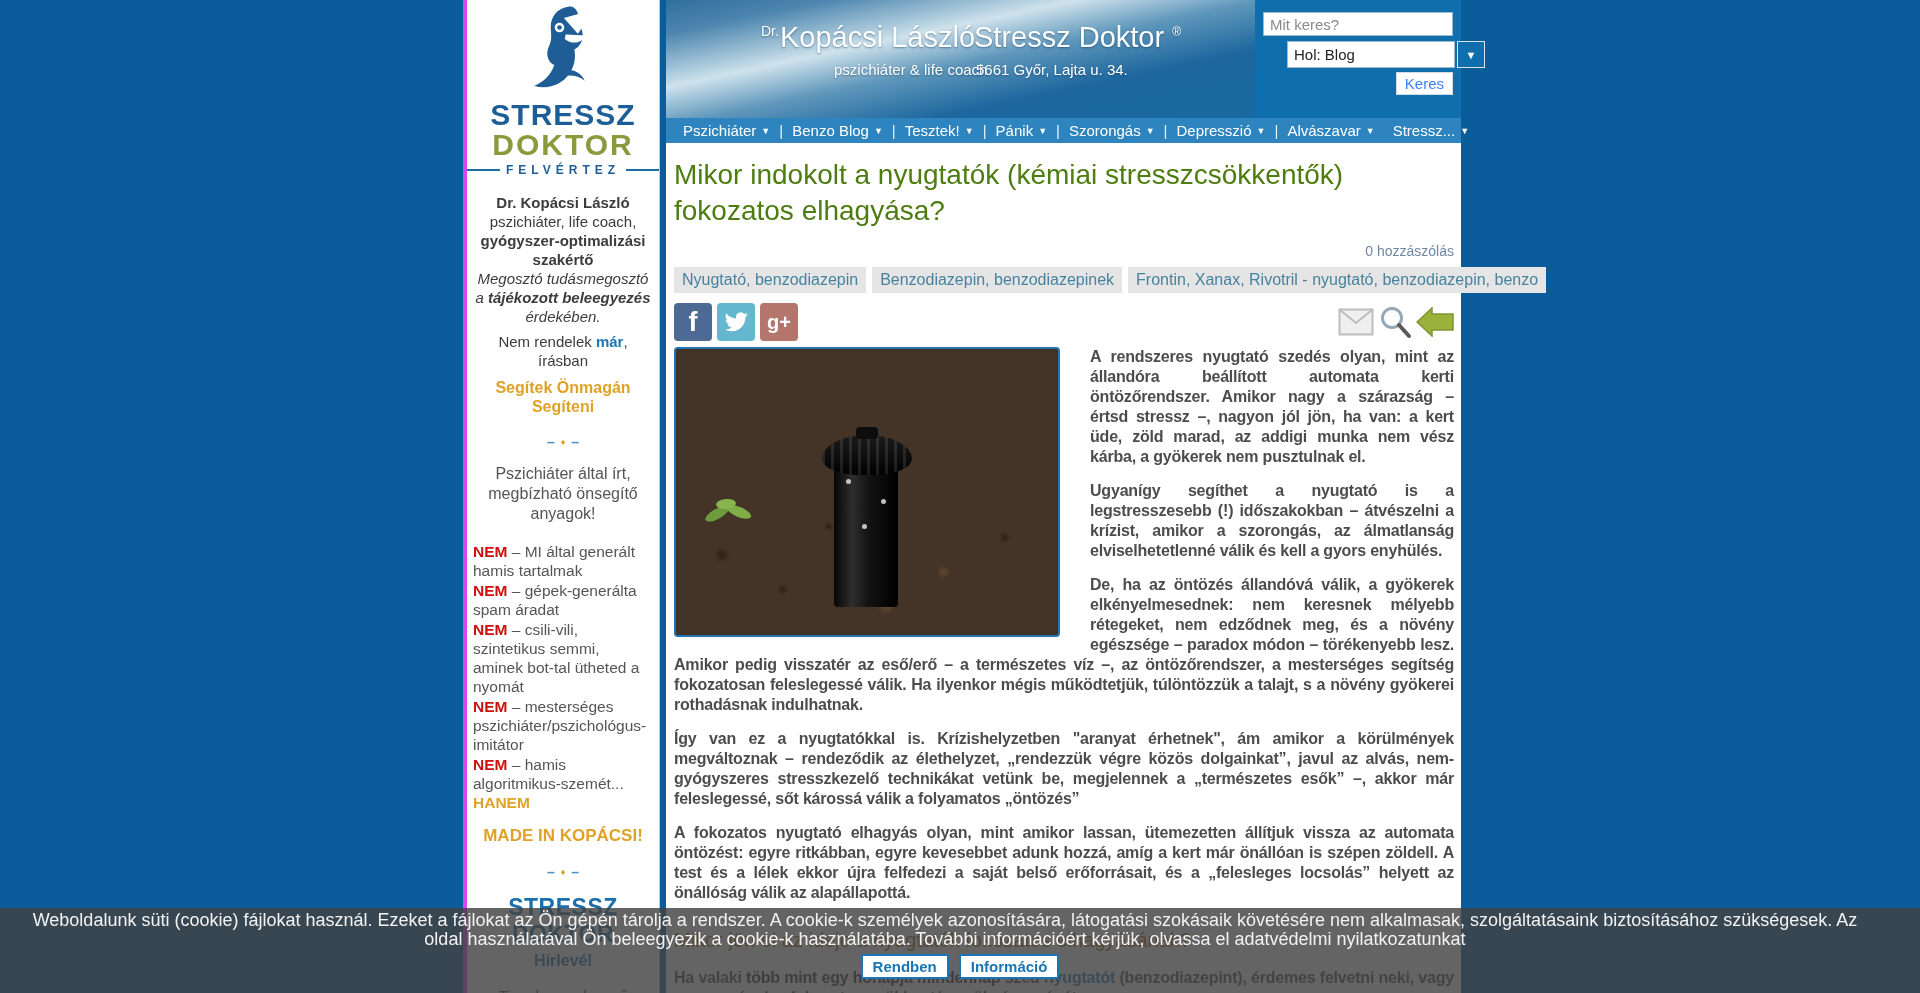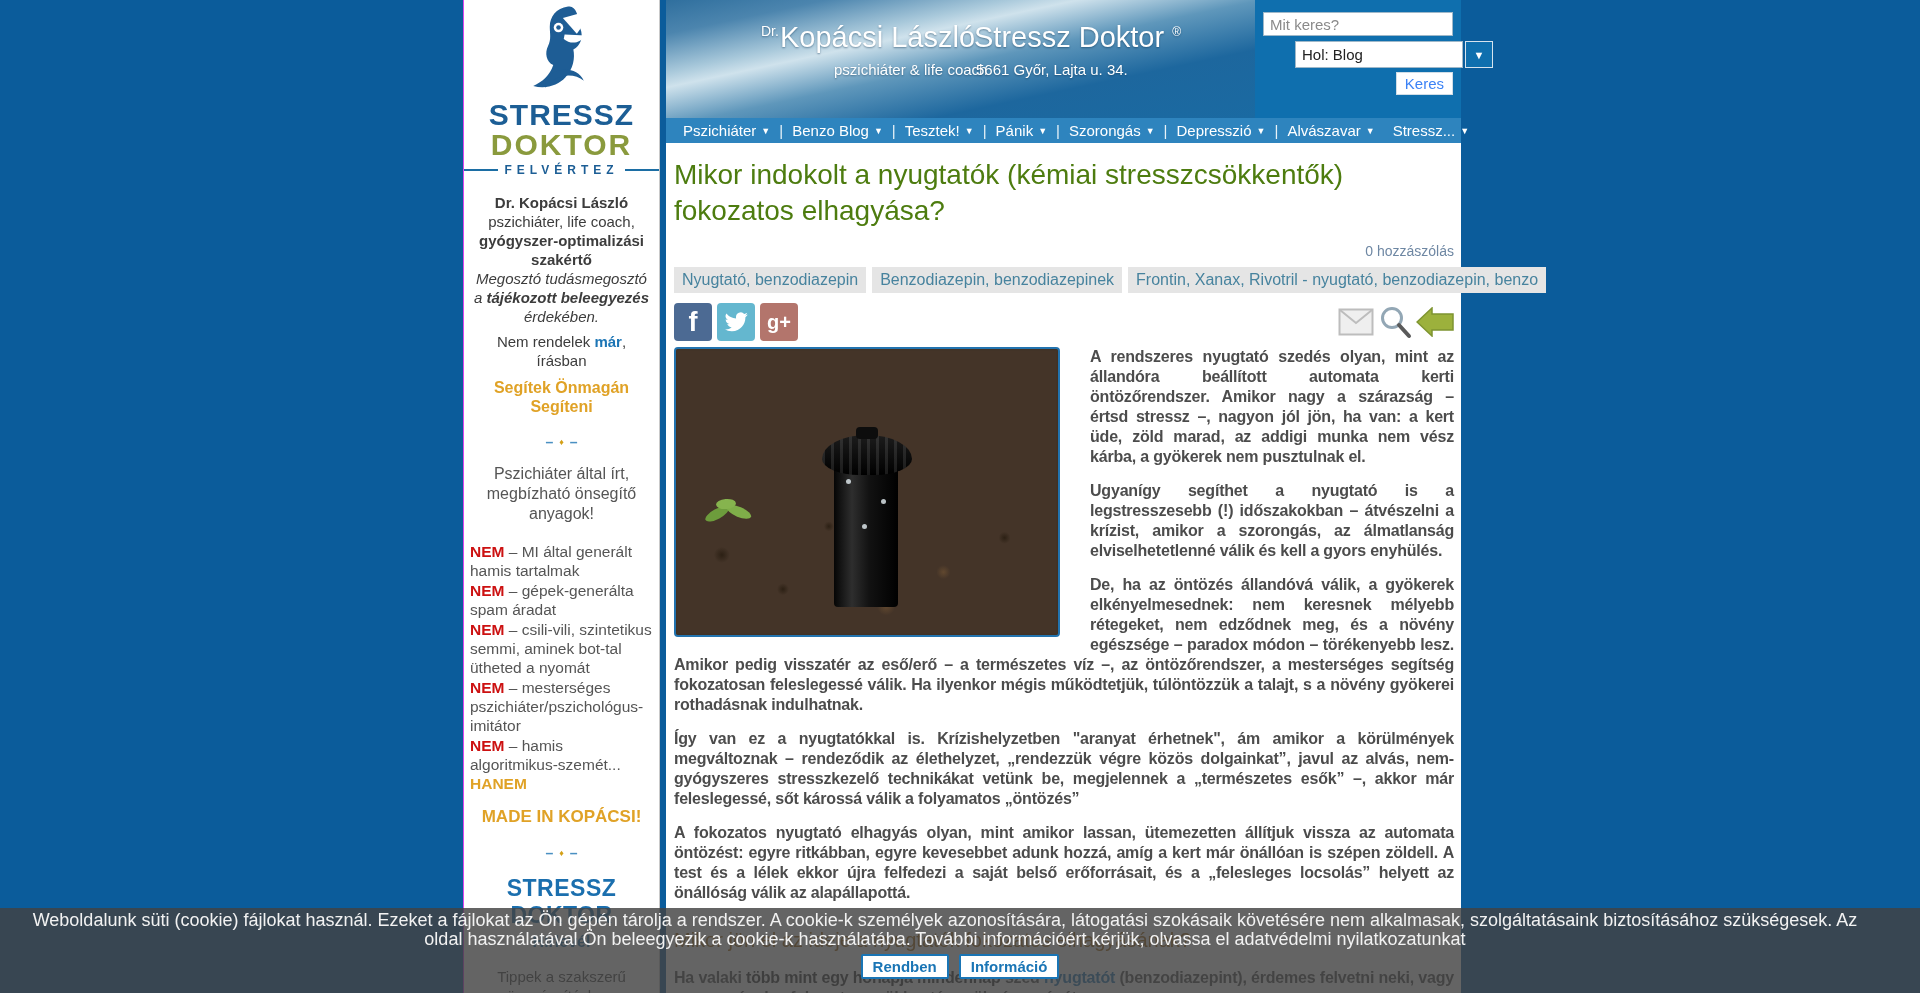--- a/index.html
+++ b/index.html
@@ -6,21 +6,21 @@
   html,body { width:1920px; height:993px; }
   body {
     background:#0b5c9b;
     font-family:"Liberation Sans", sans-serif;
     position:relative; overflow:hidden;
     color:#4c4c4c;
   }
   
   .sidebar {
     position:absolute; left:463px; top:0; width:197px; height:993px;
-    background:#fff; border-left:1px solid #d946ef; border-right:1px solid #c9c9c9;
+    background:#fff; border-left:4px solid #d946ef; border-right:1px solid #c9c9c9;
     text-align:center; z-index:2;
   }
   .logo-block { padding-top:4px; }
   .logo-knight { display:block; margin:0 auto; }
   .logo-stressz { font-size:30px; font-weight:700; letter-spacing:1px; color:#1c5e95; line-height:30px; }
   .logo-doktor  { font-size:30px; font-weight:700; letter-spacing:2px; color:#8a9a3d; line-height:30px; }
   .logo-tag-row { display:flex; align-items:center; justify-content:center; gap:6px; margin-top:3px; }
   .logo-tag { font-size:12px; font-weight:700; letter-spacing:5px; color:#1c5e95; white-space:nowrap; }
   .logo-line { height:2px; background:#1c6ea4; flex:1; max-width:34px; }
   .profile { margin-top:16px; font-size:15px; line-height:19px; color:#3c3c3c; padding:0 6px; }
@@ -57,21 +57,21 @@
   .reg-mark { font-size:12px; vertical-align:super; }
   .banner-subtitle { left:168px; top:61px; font-size:15px; }
   .banner-address { left:310px; top:61px; font-size:15px; }
   .search-panel { position:absolute; right:0; top:0; width:206px; height:118px; }
   .search-input {
     position:absolute; left:8px; top:12px; width:190px; height:24px;
     border:1px solid #9fb8c9; background:#fff; font-size:15px; padding:0 6px; color:#333;
     font-family:inherit;
   }
   .search-input::placeholder { color:#8a8a8a; }
-  .scope-row { position:absolute; left:16px; top:41px; width:222px; height:27px; display:flex;padding-left:24px; }
+  .scope-row { position:absolute; left:8px; top:41px; width:222px; height:27px; display:flex;padding-left:24px; }
   .scope-select {
     flex:1; background:#fff; border:1px solid #9fb8c9; font-size:15px; color:#222;
     display:flex; align-items:center; padding:0 6px; cursor:pointer;
   }
   .scope-caret {
     width:28px; background:#0f6fae; border:1px solid #d7e4ee; color:#fff; font-size:11px;
     display:flex; align-items:center; justify-content:center; cursor:pointer; margin-left:2px;
   }
   .search-btn {
     position:absolute; right:8px; top:72px; background:#fff; border:1px solid #d0dde6;

